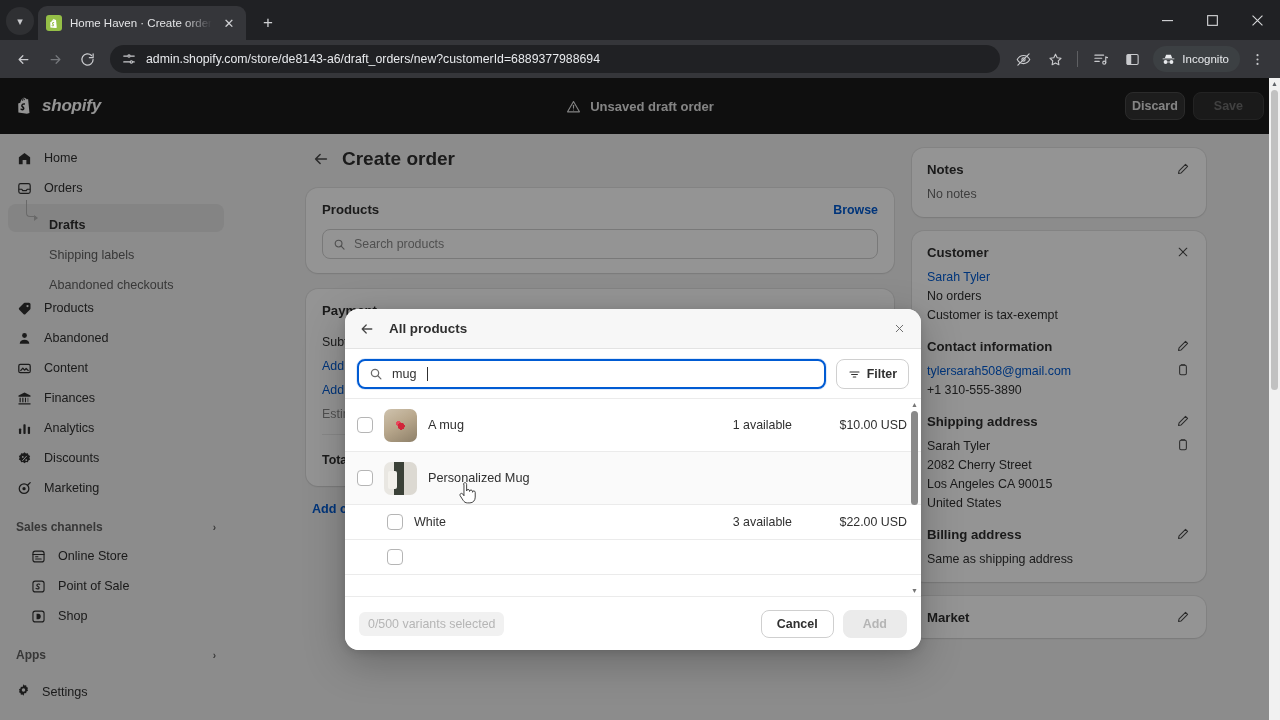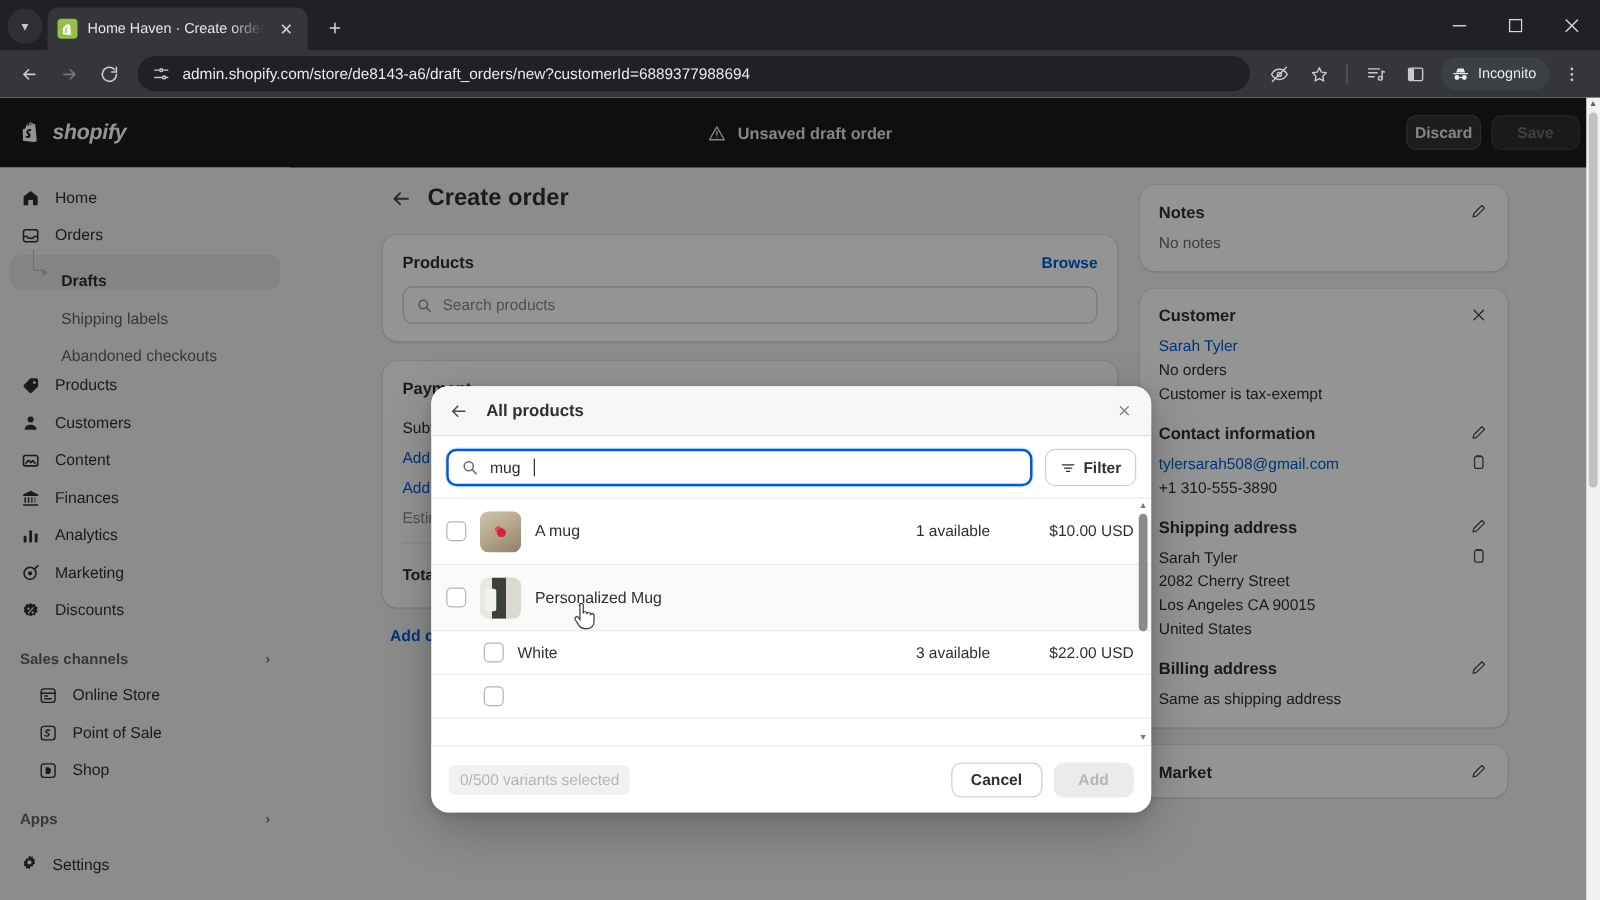--- a/index.html
+++ b/index.html
@@ -513,21 +513,21 @@
           </span>
           <span>Products</span>
         </div>
         <div class="nav-item">
           <span class="ico">
             <svg viewBox="0 0 20 20" fill="#303030">
                 <circle cx="10" cy="6" r="3.2"></circle>
                 <path d="M3.6 17c0-3.3 2.9-5.4 6.4-5.4s6.4 2.1 6.4 5.4z"></path>
               </svg>
           </span>
-          <span>Customers</span>
+          <span>Abandoned</span>
         </div>
         <div class="nav-item">
           <span class="ico">
             <svg viewBox="0 0 20 20" fill="none" stroke="#303030" stroke-width="1.7">
                 <rect x="2.4" y="4.6" width="15.2" height="11" rx="2"></rect>
                 <path d="M4.6 13.2l3.2-3.6 2.4 2.6 2-2.2 3.2 3.2" stroke-linejoin="round"></path>
               </svg>
           </span>
           <span>Content</span>
         </div>
@@ -541,41 +541,41 @@
         </div>
         <div class="nav-item">
           <span class="ico">
             <svg viewBox="0 0 20 20" fill="#303030">
                 <rect x="2.6" y="10" width="3" height="7.4" rx="1"></rect>
                 <rect x="8.5" y="4.4" width="3" height="13" rx="1"></rect>
                 <rect x="14.4" y="7.6" width="3" height="9.8" rx="1"></rect>
               </svg>
           </span>
           <span>Analytics</span>
-        </div>
-        <div class="nav-item">
-          <span class="ico">
-            <svg viewBox="0 0 20 20" fill="none" stroke="#303030" stroke-width="1.7">
-                <circle cx="9.4" cy="10.2" r="6.4"></circle>
-                <circle cx="9.4" cy="10.2" r="2.2" fill="#303030" stroke="none"></circle>
-                <path d="M14.4 5.4l3.2-3.2" stroke-linecap="round"></path>
-              </svg>
-          </span>
-          <span>Marketing</span>
         </div>
         <div class="nav-item">
           <span class="ico">
             <svg viewBox="0 0 20 20" fill="#303030">
                 <path d="M10 1.8l2 1.6 2.5-.4.8 2.4 2.2 1.3-1 2.3 1 2.3-2.2 1.3-.8 2.4-2.5-.4-2 1.6-2-1.6-2.5.4-.8-2.4-2.2-1.3 1-2.3-1-2.3L4.7 5.4l.8-2.4 2.5.4z"></path>
                 <circle cx="7.7" cy="7.9" r="1.2" fill="#f1f1f1"></circle>
                 <circle cx="12.3" cy="12.1" r="1.2" fill="#f1f1f1"></circle>
                 <path d="M13 6.6 7.1 13.2" stroke="#f1f1f1" stroke-width="1.3"></path>
               </svg>
           </span>
           <span>Discounts</span>
+        </div>
+        <div class="nav-item">
+          <span class="ico">
+            <svg viewBox="0 0 20 20" fill="none" stroke="#303030" stroke-width="1.7">
+                <circle cx="9.4" cy="10.2" r="6.4"></circle>
+                <circle cx="9.4" cy="10.2" r="2.2" fill="#303030" stroke="none"></circle>
+                <path d="M14.4 5.4l3.2-3.2" stroke-linecap="round"></path>
+              </svg>
+          </span>
+          <span>Marketing</span>
         </div>
 
         <div class="nav-group">
           <span>Sales channels</span>
           <span class="chev">›</span>
         </div>
         <div class="nav-item" style="padding-left:22px">
           <span class="ico">
             <svg viewBox="0 0 20 20" fill="none" stroke="#303030" stroke-width="1.5">
                 <rect x="2.6" y="2.8" width="14.8" height="14.4" rx="3"></rect>

